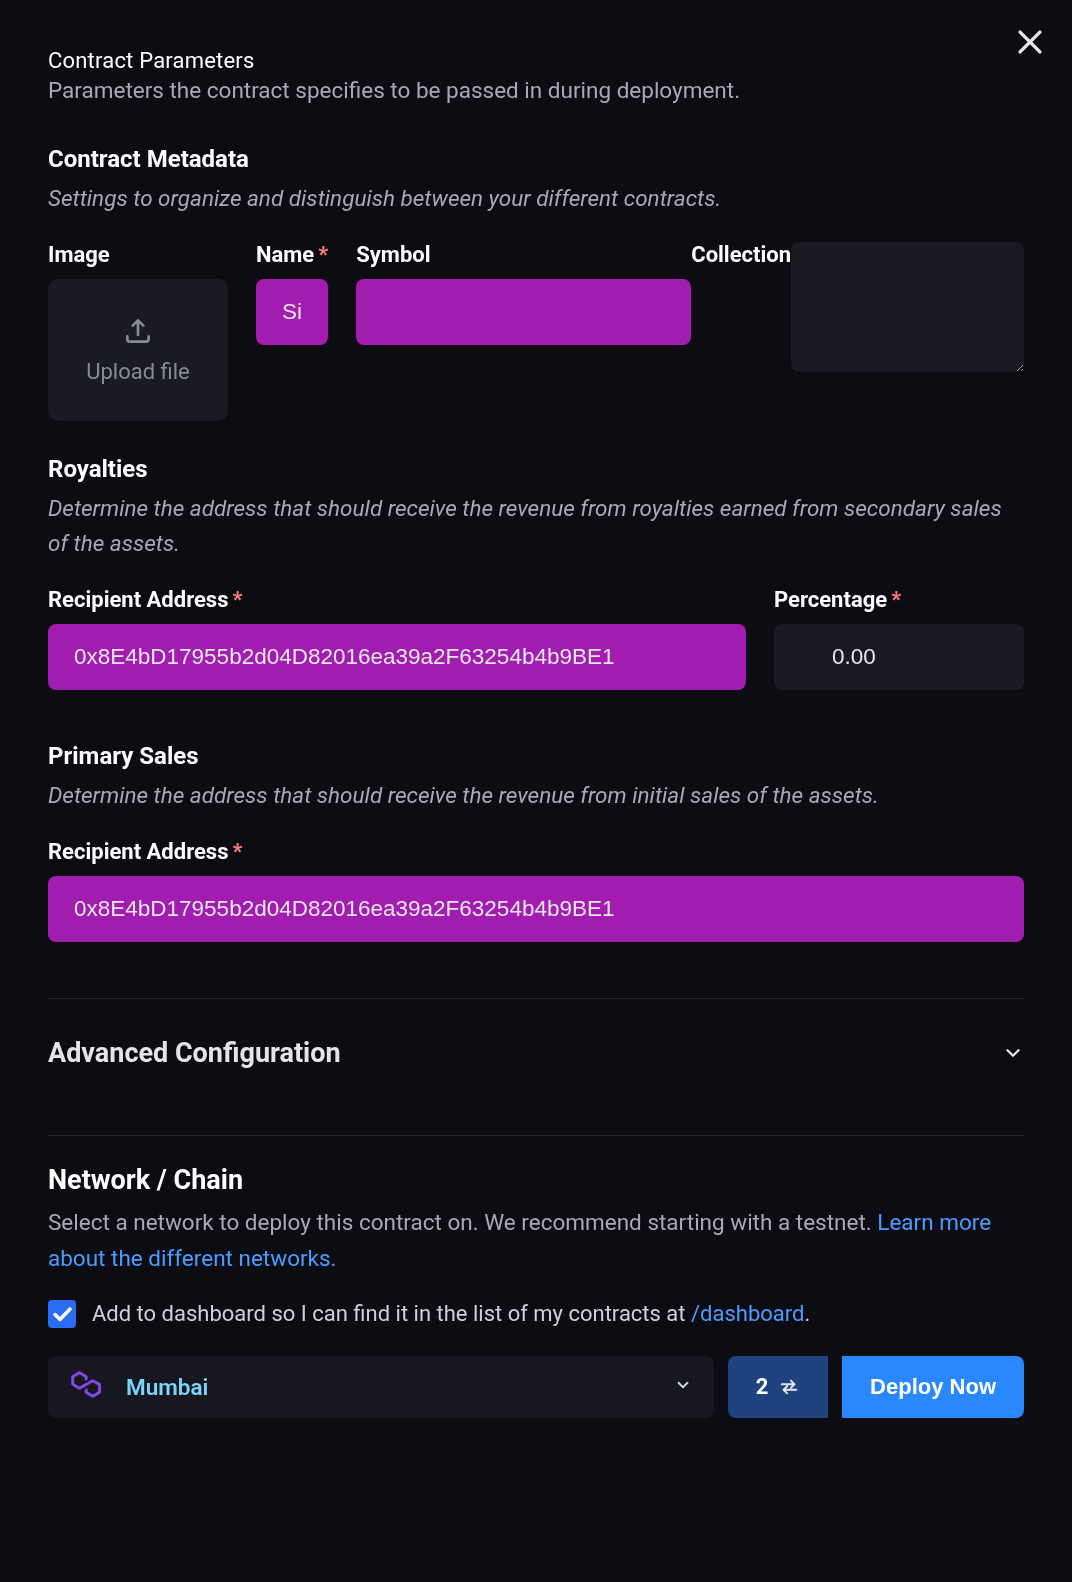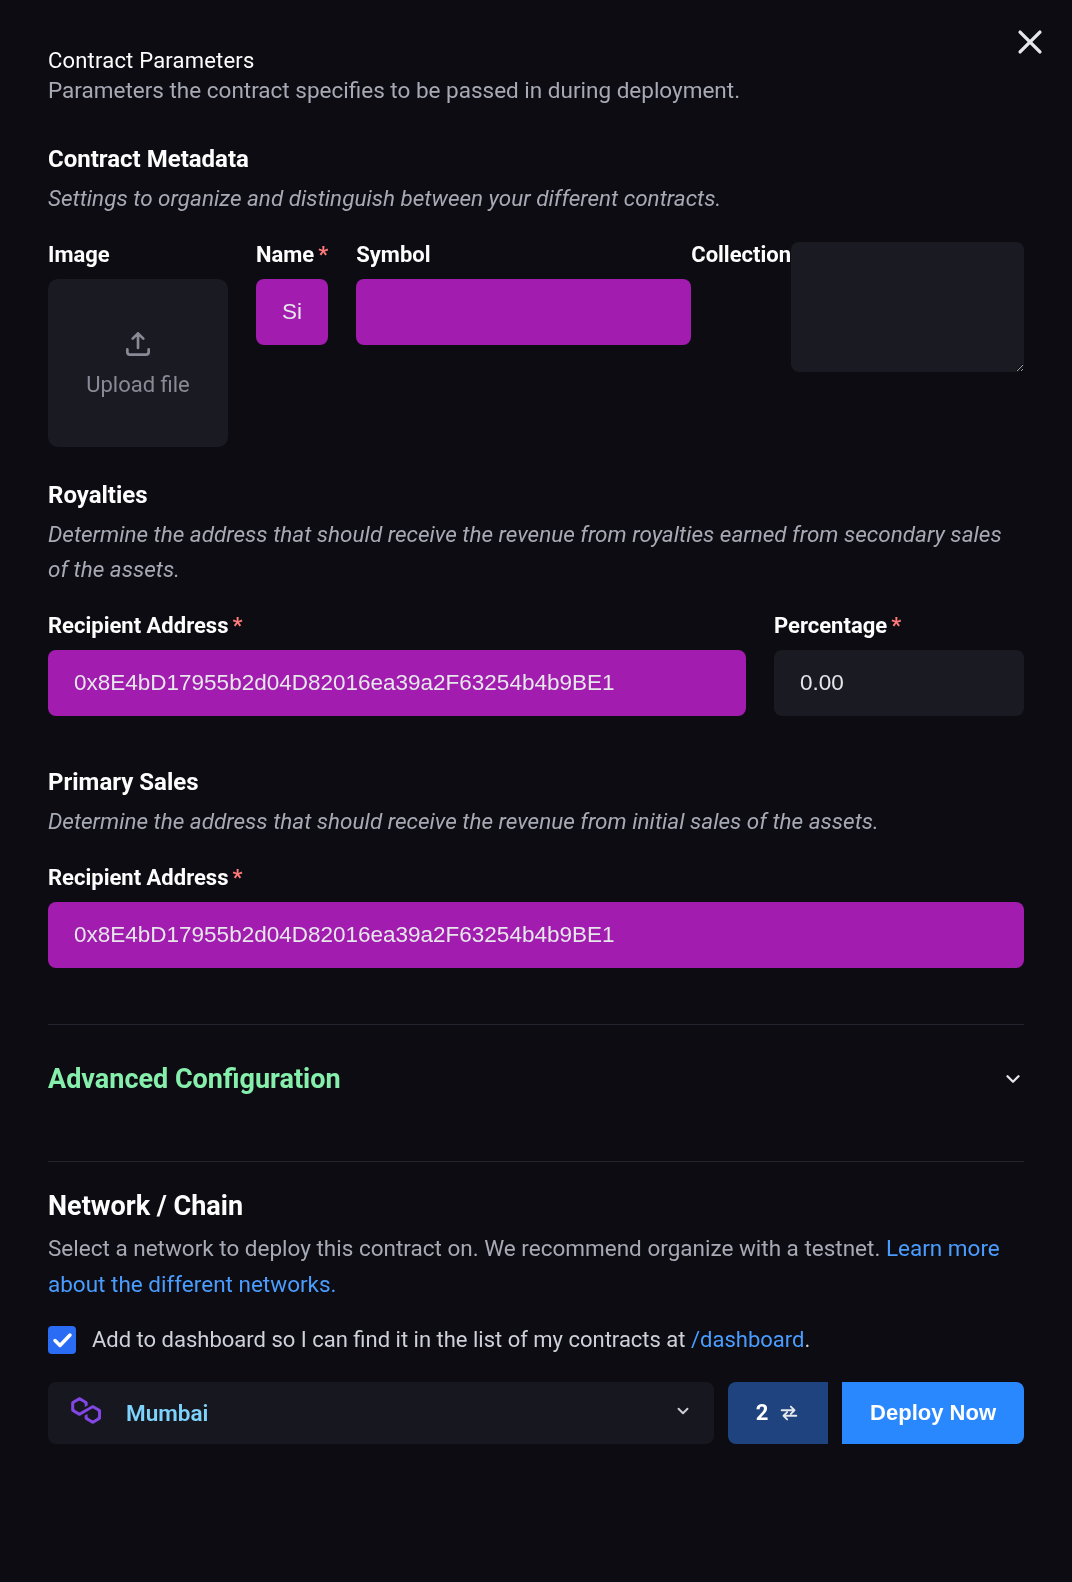--- a/index.html
+++ b/index.html
@@ -11,39 +11,39 @@
   h1 { font-size: 22px; font-weight: 400; color: #fdfdfe; margin-bottom: 4px; letter-spacing: 0.2px;}
   .sub { font-size: 22.5px; color: #a7a9b4; margin-bottom: 42px; }
 
   h2 { font-size: 24px; font-weight: 700; color: #fdfdfe; margin-bottom: 8px; }
   .desc { font-size: 22.5px; font-style: italic; color: #a7a9b4; margin-bottom: 26px; line-height: 1.55; }
 
   .label { font-size: 22px; font-weight: 700; color: #fdfdfe; margin-bottom: 12px; display: block; }
   .req { color: #ff7a7a; font-weight: 700; margin-left: 4px; }
 
   .row-meta { display: flex; gap: 28px; }
-  .upload { width: 180px; height: 168px; background: #1a1b22; border-radius: 10px; display: flex; flex-direction: column; align-items: center; justify-content: center; gap: 12px; color: #888a96; cursor: pointer; }
+  .upload { width: 180px; height: 142px; background: #1a1b22; border-radius: 10px; display: flex; flex-direction: column; align-items: center; justify-content: center; gap: 12px; color: #888a96; cursor: pointer; }
   .upload svg { width: 32px; height: 32px; stroke: #888a96; }
   .upload span { font-size: 22px; }
 
   .meta-right { flex: 1; display: flex; flex-direction: row; }
   .meta-top { display: flex; gap: 28px; margin-bottom: 22px; }
   .col { flex: 1; display: flex; flex-direction: column; }
   .col-symbol { width: 335px; flex: 0 0 335px; }
 
   .input { background: #a21caf; border: none; border-radius: 8px; height: 66px; padding: 0 26px; font-size: 22.5px; color: #e6e7eb; width: 100%; outline: none; }
   .input::placeholder { color: #6d6f7a; }
   .textarea { background: #1a1b22; border: none; border-radius: 8px; height: 130px; padding: 18px 26px; font-size: 22.5px; color: #e6e7eb; width: 100%; outline: none; resize: both; }
 
   .section { margin-top: 34px; }
 
   .royalty-row { display: flex; gap: 28px; }
   .royalty-addr { flex: 1; }
   .royalty-pct { width: 250px; flex: 0 0 250px; }
-  .pct-wrap { display: flex; background: #1a1b22; border-radius: 8px; height: 66px; align-items: center; }
+  .pct-wrap { display: flex; background: #1a1b22; border-radius: 8px; height: 66px; align-items: center; padding-left: 32px; }
   .pct-input { background: transparent; border: none; flex: 1; height: 100%; padding: 0 26px; font-size: 22.5px; color: #e6e7eb; outline: none; }
   .pct-sep { width: 1px; height: 44px; background: #2a2c35; }
 
   .full-input { width: 100%; }
 
   .divider { border-top: 1px solid #23242d; margin: 56px 0 28px 0; }
 
   .adv { display: flex; align-items: center; justify-content: space-between; cursor: pointer; padding: 10px 0; }
   .adv h2b { font-size: 27px; font-weight: 700; color: #fdfdfe; }
   .adv svg { width: 22px; height: 22px; stroke: #e6e7eb; stroke-width: 2.5; }
@@ -133,32 +133,32 @@
   <div class="section-sales">
     <h2>Primary Sales</h2>
     <p class="desc">Determine the address that should receive the revenue from initial sales of the assets.</p>
     <span class="label"><span>Recipient Address</span><span class="req">*</span></span>
     <input class="input full-input" value="0x8E4bD17955b2d04D82016ea39a2F63254b4b9BE1" style="">
   </div>
 
   <div class="divider"></div>
 
   <div class="adv">
-    <h2b style="font-size:27px;font-weight:700;color:#86efac;">Advanced Configuration</h2b>
+    <h2b style="font-size:27px;font-weight:700;color:#e5e5e5;">Advanced Configuration</h2b>
     <svg viewBox="0 0 24 24" fill="none">
         <path d="M6 9l6 6 6-6" stroke-linecap="round" stroke-linejoin="round"></path>
       </svg>
   </div>
 
   <div class="divider"></div>
 
   <div class="netblock">
     <h2 style="font-size:27px;">Network / Chain</h2>
     <p class="netdesc">
-      <span>Select a network to deploy this contract on. We recommend organize with a testnet. </span><a class="link">Learn more about the different networks.</a>
+      <span>Select a network to deploy this contract on. We recommend starting with a testnet. </span><a class="link">Learn more about the different networks.</a>
     </p>
 
     <div class="check-row">
       <div class="checkbox">
         <svg viewBox="0 0 24 24">
             <path d="M5 12.5l5 5L20 7" stroke-linecap="round" stroke-linejoin="round"></path>
           </svg>
       </div>
       <span class="check-text">
         <span>Add to dashboard so I can find it in the list of my contracts at </span><a class="link">/dashboard</a><span>.</span>

